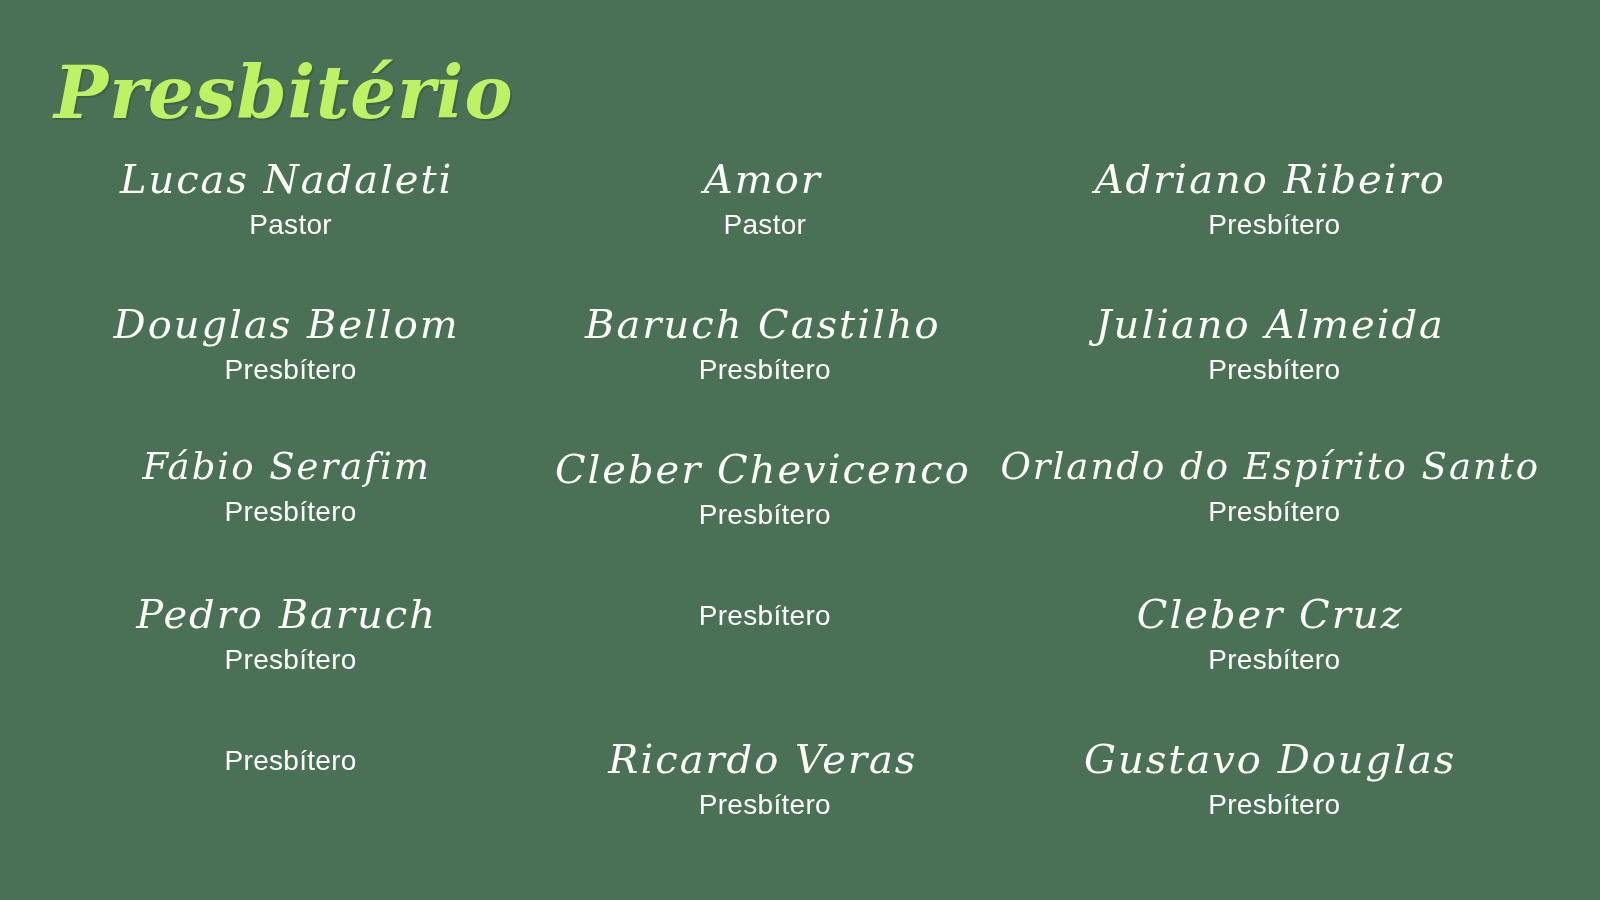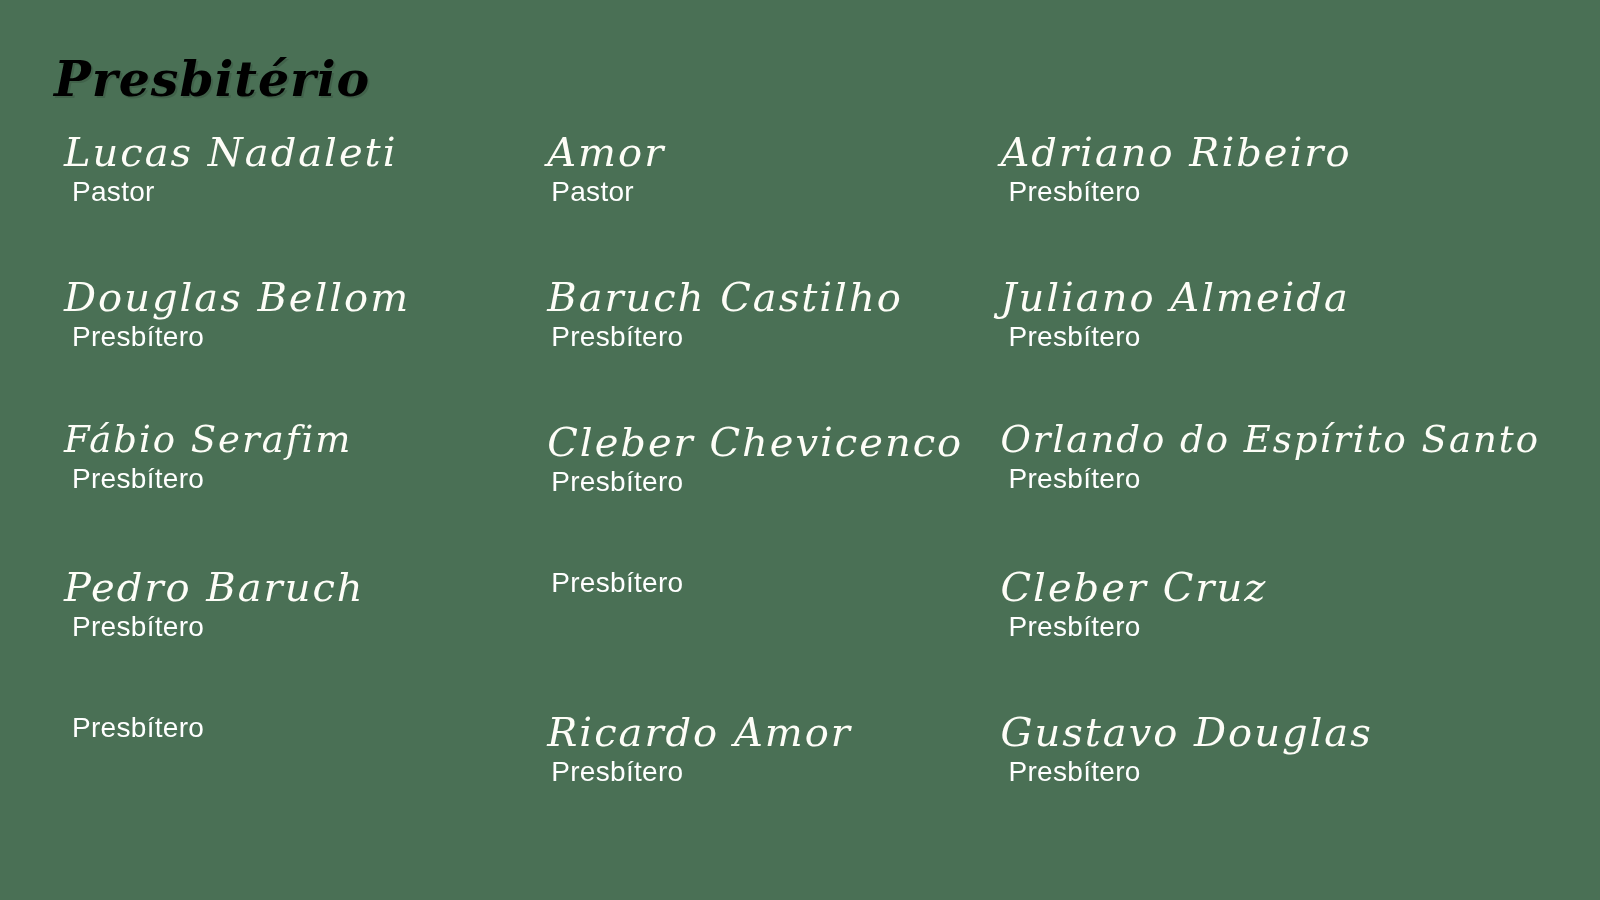--- a/index.html
+++ b/index.html
@@ -17,51 +17,52 @@
     position: relative;
     width: 1600px;
     height: 900px;
     box-sizing: border-box;
     padding: 40px 60px 0 50px;
   }
   .title {
     font-family: "DejaVu Serif", serif;
     font-weight: bold;
     font-style: italic;
-    font-size: 49px;
+    font-size: 72px;
     letter-spacing: 1px;
-    color: #000000;
+    color: #bef264;
     margin: 10px 0 22px 4px;
     text-shadow: 2px 2px 0 rgba(0,0,0,0.12);
   }
   .grid {
     display: grid;
     grid-template-columns: repeat(3, 1fr);
     grid-auto-rows: 145px;
     column-gap: 10px;
     row-gap: 0px;
   }
   .member {
     padding-left: 10px;
+    text-align: center;
   }
   .member-name {
     font-family: "DejaVu Serif", serif;
     font-style: italic;
     font-weight: 300;
     font-size: 40px;
     line-height: 1.1;
     color: #fdfdf7;
     letter-spacing: 2px;
     white-space: nowrap;
   }
   .member-role {
     font-family: "Liberation Sans", sans-serif;
     font-size: 28px;
     color: #ffffff;
-    margin-top: 2px;
+    margin-top: 8px;
     padding-left: 14px;
     letter-spacing: 0.3px;
   }
   
   .member:nth-child(3n+1) .member-name { padding-left: 4px; }
   .member:nth-child(3n+2) .member-name { padding-left: 18px; }
   .member:nth-child(3n+3) .member-name { padding-left: 2px; }
   .member:nth-child(3n+1) .member-role { padding-left: 12px; }
   .member:nth-child(3n+2) .member-role { padding-left: 22px; }
   .member:nth-child(3n+3) .member-role { padding-left: 10px; }
@@ -133,21 +134,21 @@
     <div class="member">
       <div class="member-name">Cleber Cruz</div>
       <div class="member-role">Presbítero</div>
     </div>
 
     <div class="member">
       <div class="member-role">Presbítero</div>
     </div>
 
     <div class="member">
-      <div class="member-name">Ricardo Amor</div>
+      <div class="member-name">Ricardo Veras</div>
       <div class="member-role">Presbítero</div>
     </div>
 
     <div class="member">
       <div class="member-name">Gustavo Douglas</div>
       <div class="member-role">Presbítero</div>
     </div>
 
   </div>
 </div>

